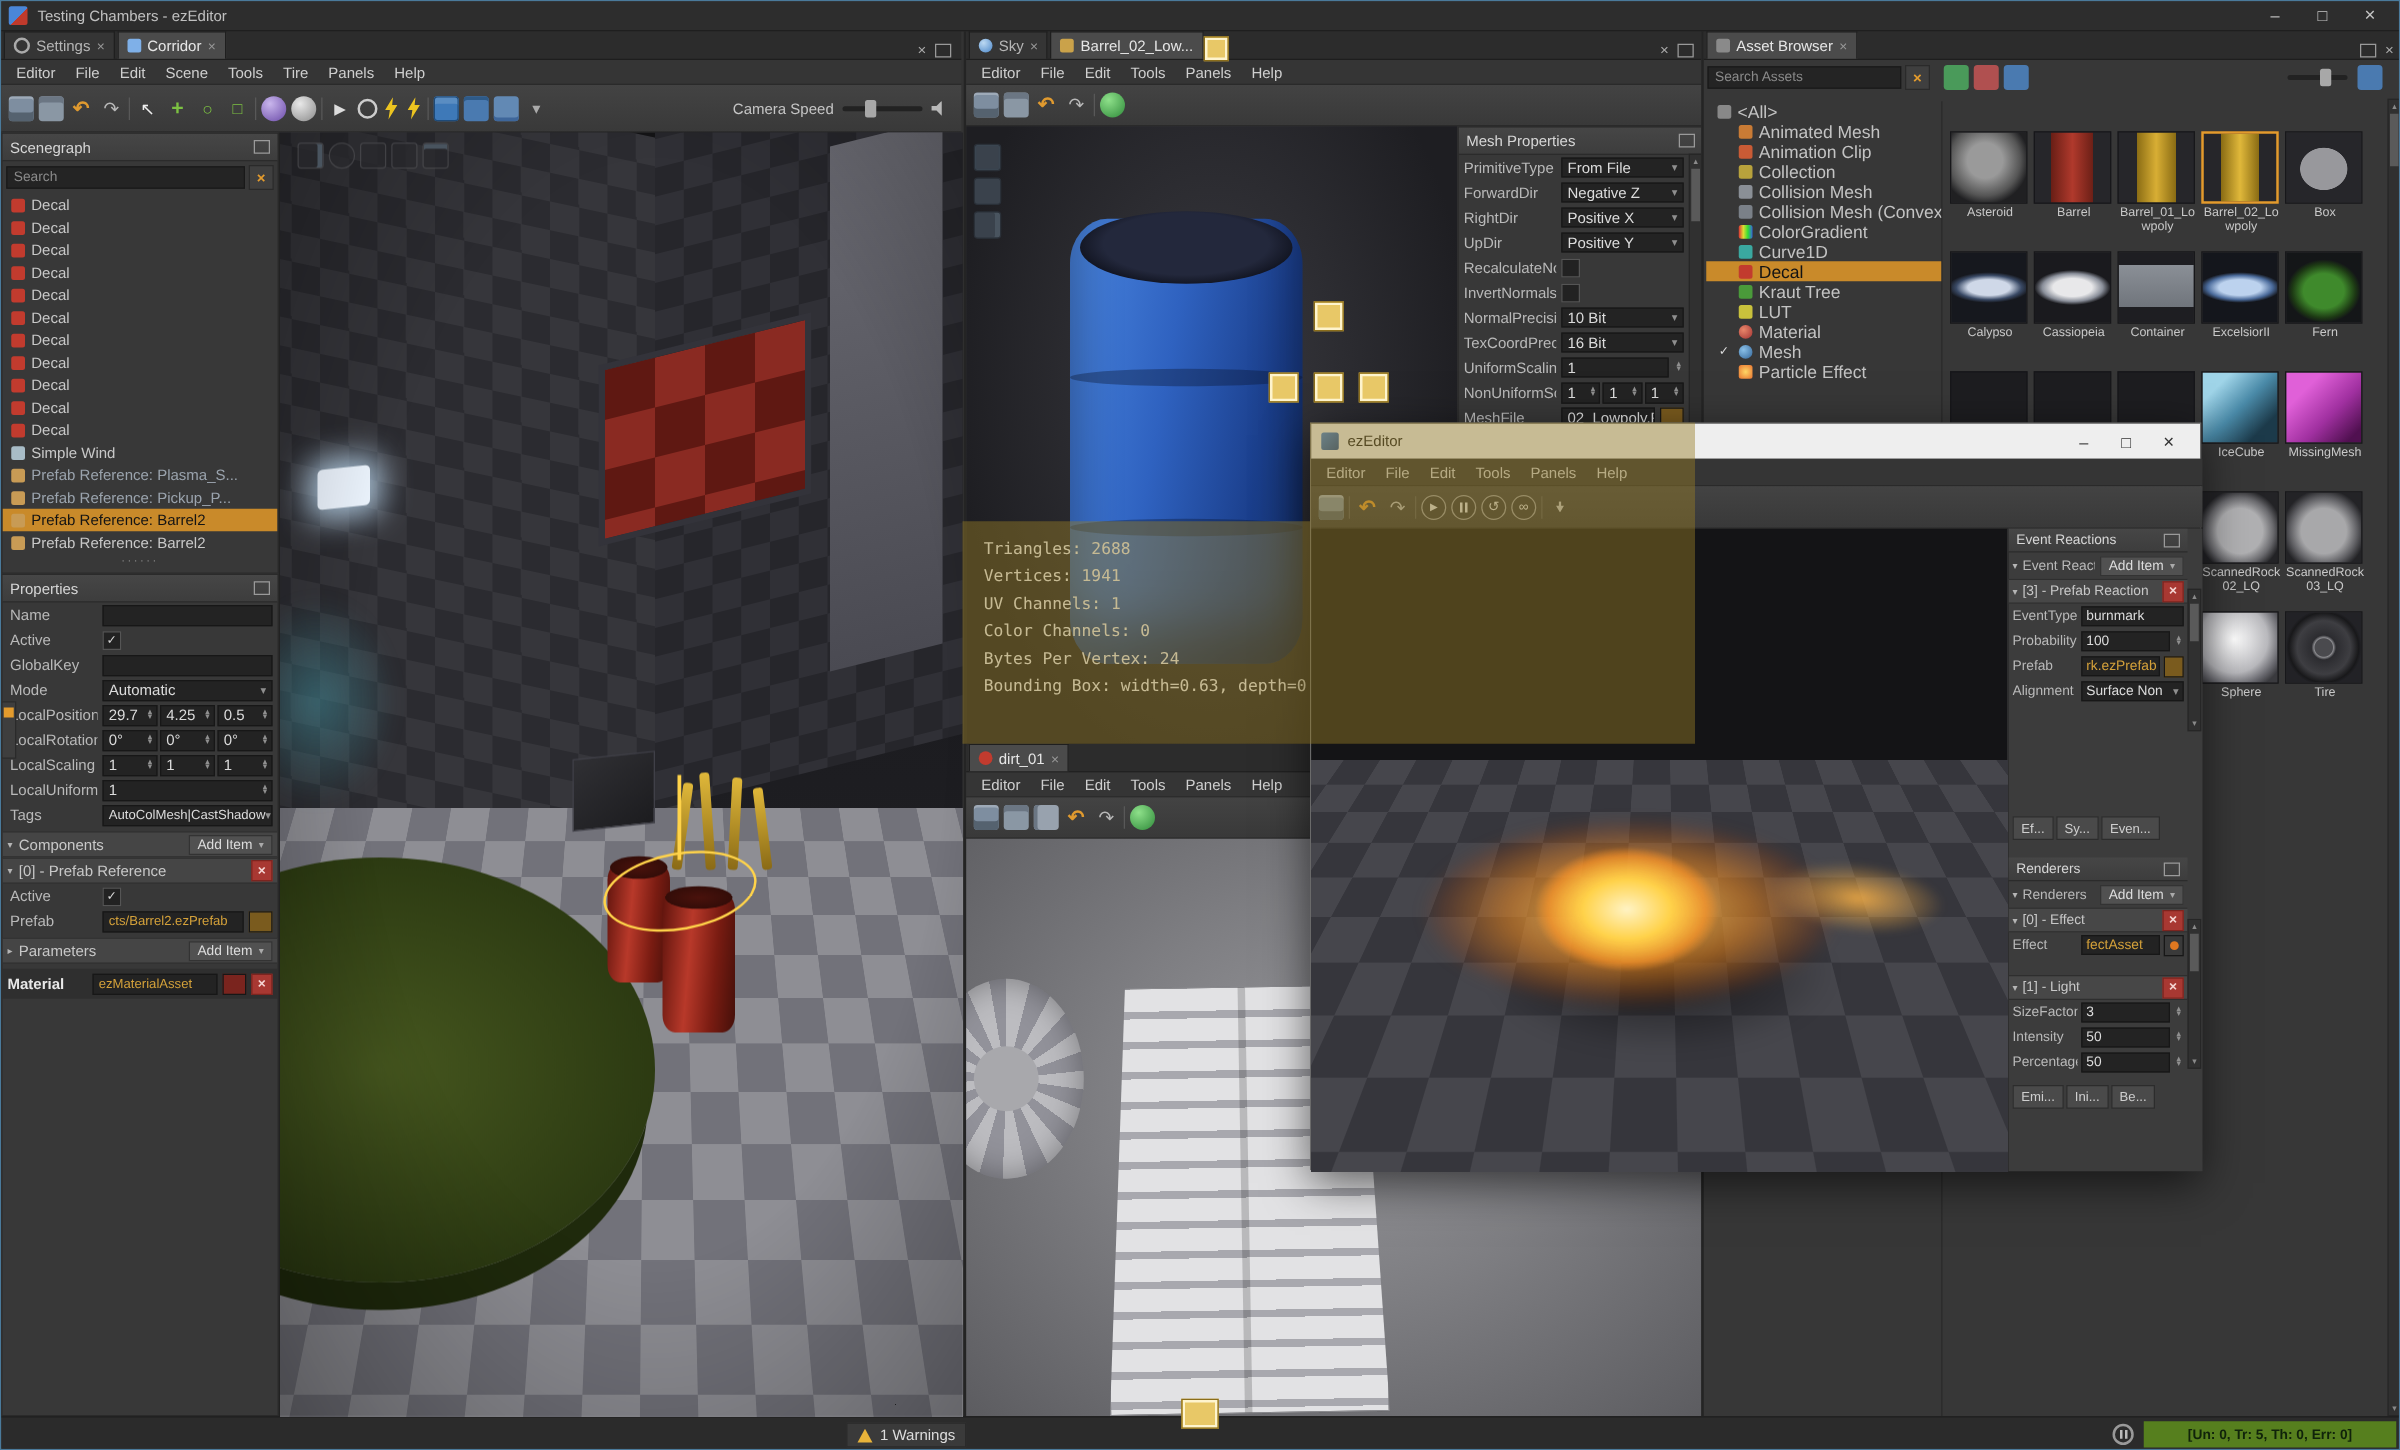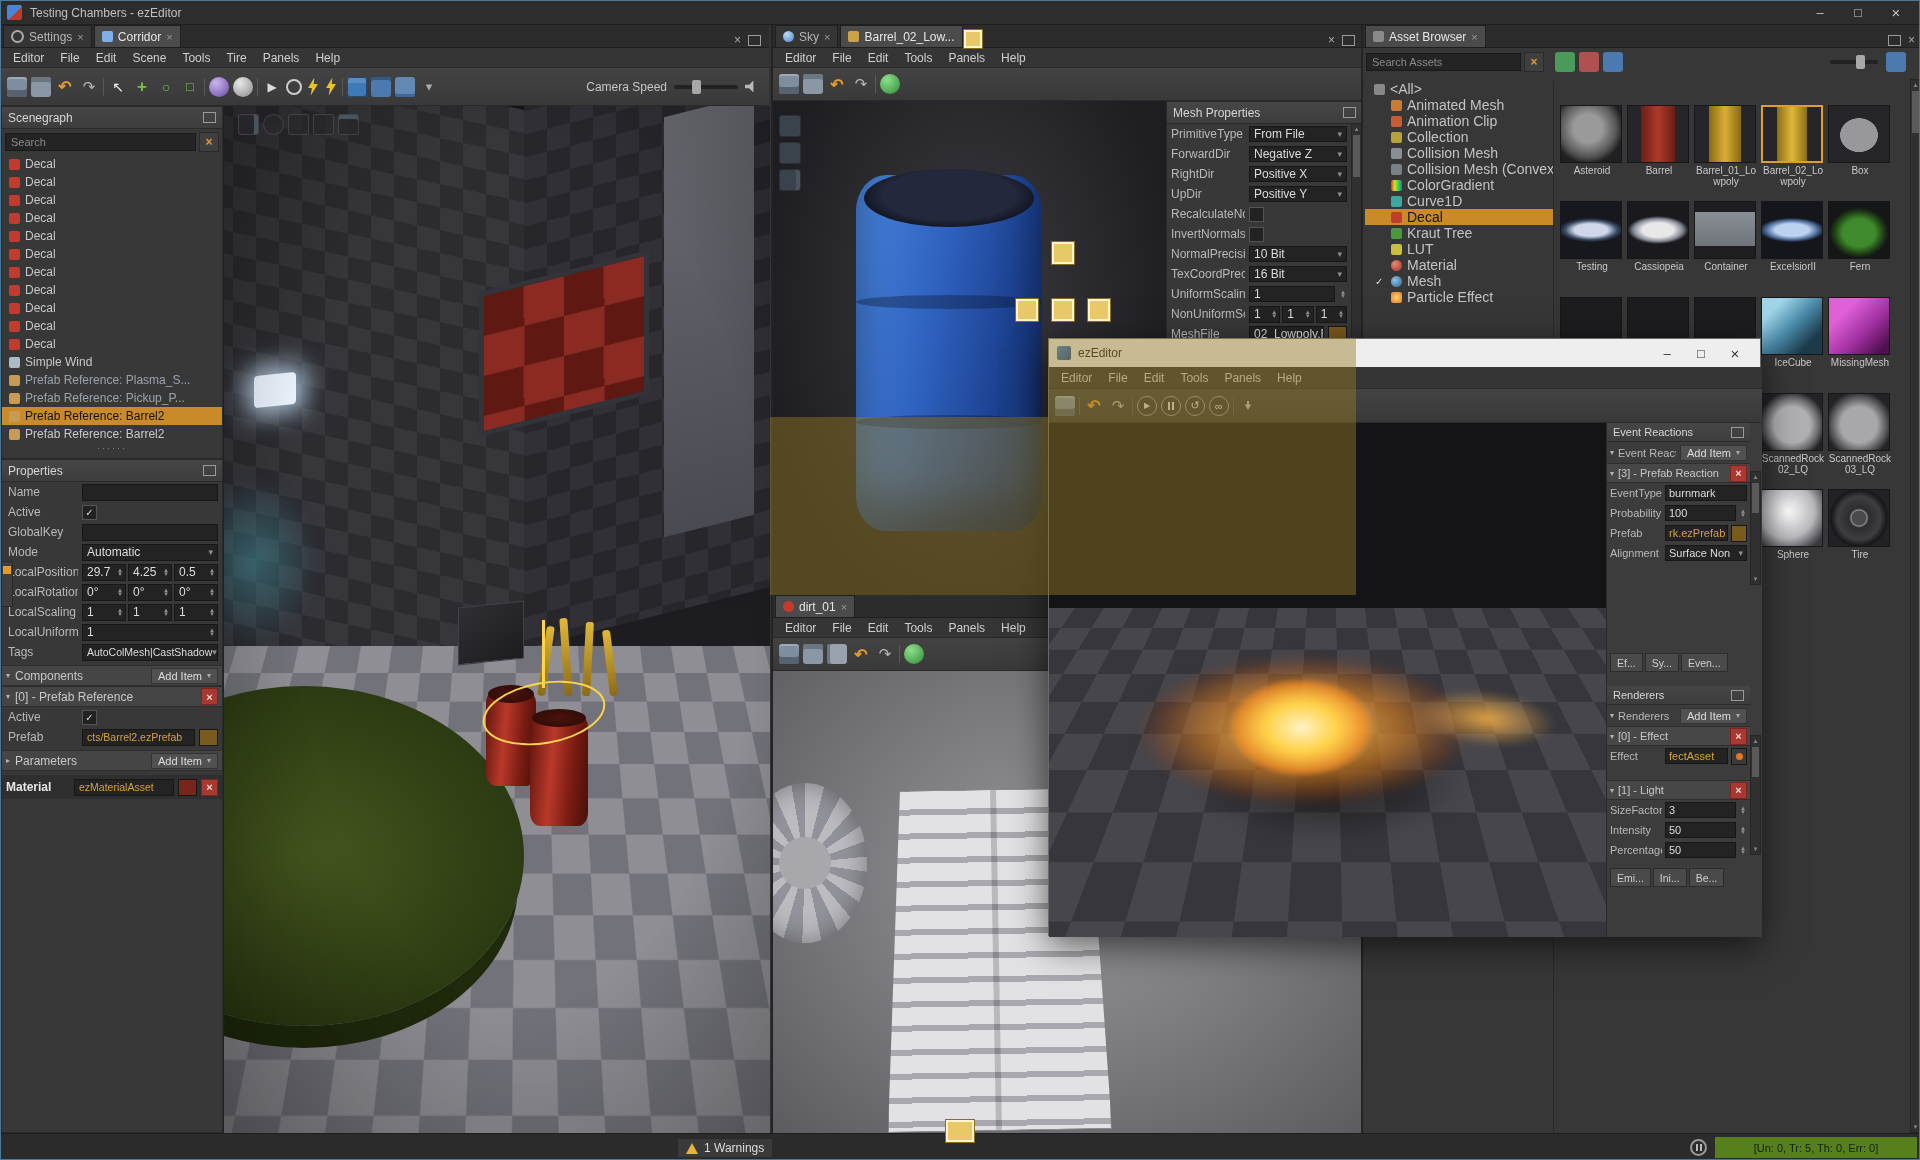--- a/index.html
+++ b/index.html
@@ -190,21 +190,21 @@
   .th-tire{background:radial-gradient(circle at 50% 50%,#4a4a4e 17%,#8a8a8e 19%,#2c2c30 24%,#3e3e42 52%,#18181a 68%,#222226 74%)}
   .th-ghost{background:#1d1d20}
   
   .vscroll{position:absolute;width:11px;background:#303030;border:1px solid #262626;display:flex;flex-direction:column;align-items:center;padding:1px;color:#8a8a8a;font-size:7px;box-sizing:border-box}
   .vscroll::before{content:"▴"} .vscroll::after{content:"▾";margin-top:auto}
   .vthumb{width:7px;height:42px;background:#5a5a5a;margin-top:2px}
   
   .statusbar{position:absolute;left:0;top:1132px;width:1920px;height:28px;background:#2b2b2b;border-top:1px solid #1e1e1e;z-index:70}
   .warnchip{position:absolute;left:676px;top:4px;height:20px;display:flex;align-items:center;gap:6px;padding:0 8px;background:#3a3a3a;border:1px solid #2a2a2a;color:#ddd;box-sizing:border-box}
   .warntri{width:0;height:0;border-left:6px solid transparent;border-right:6px solid transparent;border-bottom:11px solid #e8b33a}
-  .statgreen{position:absolute;right:4px;top:3px;width:202px;height:21px;background:#567f1e;color:#10230a;display:flex;align-items:center;justify-content:center;font-weight:normal;font-size:11px}
+  .statgreen{position:absolute;right:4px;top:3px;width:202px;height:21px;background:#567f1e;color:#10230a;display:flex;align-items:center;justify-content:center;font-weight:bold;font-size:11px}
   .pausecirc{position:absolute;right:214px;top:5px;width:17px;height:17px;border:2px solid #999;border-radius:50%;display:flex;align-items:center;justify-content:center;gap:2px;box-sizing:border-box}
   .pausecirc i{width:2px;height:7px;background:#bbb}
   
   .dock{position:absolute;width:24px;height:24px;background:#e8c867;border:1px solid #8a6d1a;box-shadow:inset 0 0 0 2px #fef4cd;z-index:80;box-sizing:border-box}
   .dock.sm{width:20px;height:20px}
   .olive{position:absolute;background:rgba(150,124,38,.45);z-index:55;pointer-events:none}
   .sidetab{position:absolute;left:0;top:560px;width:12px;height:46px;background:#3e3e3e;border:1px solid #2a2a2a;z-index:20;box-sizing:border-box}
   .sidetab::before{content:"";display:block;width:8px;height:8px;margin:4px auto 0;background:#e39b2d}
   
   .floating{position:absolute;left:1047px;top:337px;width:713px;height:598px;background:#3a3a3a;border:1px solid #6a6a6a;box-shadow:0 10px 34px rgba(0,0,0,.6);z-index:50;box-sizing:border-box}
@@ -604,20 +604,29 @@
     </div>
 
     <div class="mesh-preview" style="left:0;top:76px;width:393px;height:496px">
       <div style="position:absolute;left:6px;top:14px;display:flex;flex-direction:column;gap:5px">
 
       <span class="tbtn i-perspective-icon" style="background:#3a424c;border:1px solid #2a3038"></span>
           <span class="tbtn i-render-mode-icon" style="background:#3a424c;border:1px solid #2a3038"></span>
           <span class="tbtn i-camera-icon" style="background:#3a424c;border:1px solid #2a3038"></span>
         </div>
       <div class="barrel3d"></div>
+      <div class="stats">
+
+      <div>Triangles: 2688</div>
+          <div>Vertices: 1941</div>
+          <div>UV Channels: 1</div>
+          <div>Color Channels: 0</div>
+          <div>Bytes Per Vertex: 24</div>
+          <div>Bounding Box: width=0.63, depth=0</div>
+        </div>
     </div>
 
     <div class="panel" style="left:393px;top:76px;width:197px;height:496px">
       <div class="phead">
           <span>Mesh Properties</span>
           <span class="pico"></span>
         </div>
       <div style="padding-right:11px">
 
           <div class="mrow i-dropdown">
@@ -877,21 +886,21 @@
       <div class="tile sel">
           <div class="th th-barrel02"></div>
           <div class="tlabel">Barrel_02_Lowpoly</div>
         </div>
       <div class="tile">
           <div class="th th-box"></div>
           <div class="tlabel">Box</div>
         </div>
       <div class="tile">
           <div class="th th-calypso"></div>
-          <div class="tlabel">Testing</div>
+          <div class="tlabel">Calypso</div>
         </div>
       <div class="tile">
           <div class="th th-cassiopeia"></div>
           <div class="tlabel">Cassiopeia</div>
         </div>
       <div class="tile">
           <div class="th th-container"></div>
           <div class="tlabel">Container</div>
         </div>
       <div class="tile">

